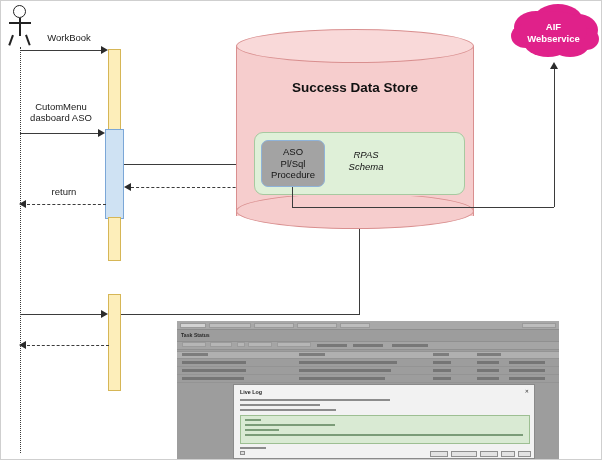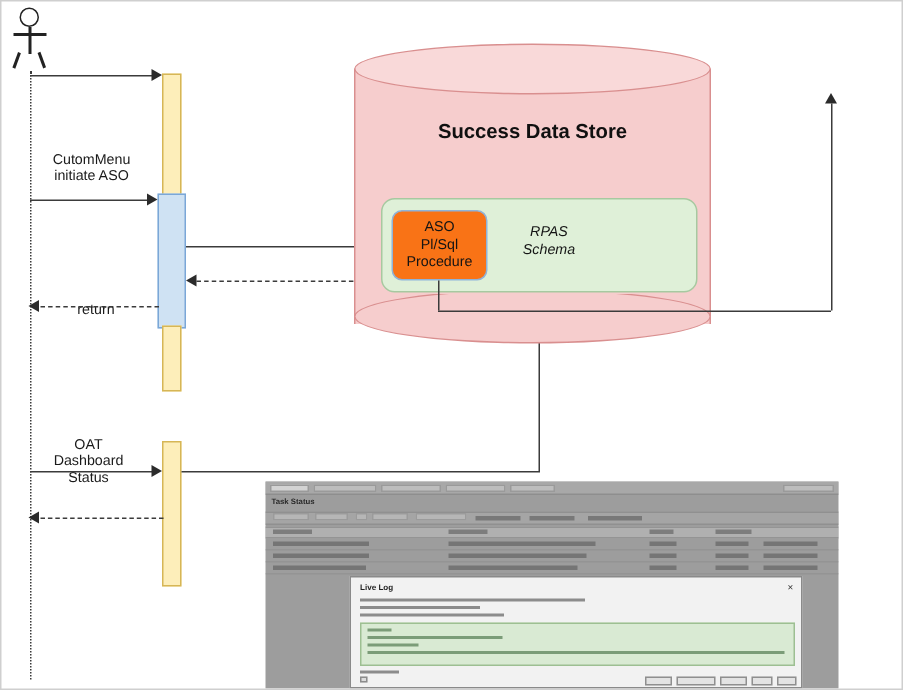--- a/index.html
+++ b/index.html
@@ -81,21 +81,21 @@
   
   .schema{
     position:absolute;
     background:#dff0d8;
     border:1px solid #a7c9a0;
     border-radius:9px;
     box-sizing:border-box;
   }
   .proc{
     position:absolute;
-    background:#f97316;
+    background:#a3a3a3;
     border:1px solid #8fb3d9;
     border-radius:7px;
     box-sizing:border-box;
     display:flex;align-items:center;justify-content:center;
     font-size:9.5px;color:#141414;text-align:center;line-height:1.25;
   }
   .schema-label{
     position:absolute;font-size:9.5px;color:#141414;
     text-align:center;line-height:1.25;
   }
@@ -218,41 +218,39 @@
     <div class="stick" style="left:24px;top:34px;width:1.5px;height:11px;transform:rotate(-20deg);transform-origin:top center;"></div>
   </div>
 
   <div class="lifeline" style="left:18.5px;top:46px;height:406px;"></div>
 
   <div class="bar-yellow" style="left:107px;top:48px;width:13px;height:82px;"></div>
   <div class="bar-blue" style="left:104px;top:128px;width:19px;height:90px;"></div>
   <div class="bar-yellow" style="left:107px;top:216px;width:13px;height:44px;"></div>
   <div class="bar-yellow" style="left:107px;top:293px;width:13px;height:97px;"></div>
 
+  <div class="lbl" style="left:18px;top:31px;width:100px;font-size:9.5px;">WorkBook</div>
   <div class="hline" style="left:19px;top:48.5px;width:83px;"></div>
   <div class="arrow-r" style="left:100px;top:44.5px;"></div>
 
   <div class="lbl" style="left:10px;top:100px;width:100px;font-size:9.5px;">CutomMenu
-initiate ASO</div>
+dasboard ASO</div>
   <div class="hline" style="left:19px;top:131.5px;width:80px;"></div>
   <div class="arrow-r" style="left:97px;top:127.5px;"></div>
 
   <div class="hline" style="left:123px;top:162.5px;width:134px;"></div>
   <div class="arrow-r" style="left:255px;top:158.5px;"></div>
 
   <div class="hdash" style="left:130px;top:185.5px;width:130px;"></div>
   <div class="arrow-l" style="left:123px;top:181.5px;"></div>
 
-  <div class="lbl" style="left:20px;top:185px;width:86px;font-size:9.5px;margin-top:15px;">return</div>
+  <div class="lbl" style="left:20px;top:185px;width:86px;font-size:9.5px;">return</div>
   <div class="hdash" style="left:26px;top:202.5px;width:79px;"></div>
   <div class="arrow-l" style="left:18px;top:198.5px;"></div>
 
-  <div class="lbl" style="left:12px;top:290px;width:92px;font-size:9.5px;">OAT
-Dashboard
-Status</div>
   <div class="hline" style="left:19px;top:312.5px;width:83px;"></div>
   <div class="arrow-r" style="left:100px;top:308.5px;"></div>
 
   <div class="hdash" style="left:26px;top:343.5px;width:82px;"></div>
   <div class="arrow-l" style="left:18px;top:339.5px;"></div>
 
   <div class="hline" style="left:120px;top:312.5px;width:239px;"></div>
   <div class="vline" style="left:358px;top:192px;height:121px;"></div>
   <div class="arrow-u" style="left:354px;top:186px;"></div>
 
@@ -271,20 +269,38 @@
     <div class="proc" style="left:260px;top:139px;width:64px;height:47px;white-space:pre;">ASO
 Pl/Sql
 Procedure</div>
   </div>
 
   <div class="vline" style="left:291px;top:186px;height:20px;"></div>
   <div class="hline" style="left:291px;top:205.5px;width:262px;"></div>
   <div class="vline" style="left:553px;top:68px;height:138px;"></div>
   <div class="arrow-u" style="left:549px;top:61px;"></div>
 
+  <div class="cloud" style="left:505px;top:2px;width:95px;height:60px;">
+    <svg width="95" height="60" viewBox="0 0 95 60">
+      <g fill="#e0218a">
+        <ellipse cx="30" cy="24" rx="22" ry="16"></ellipse>
+        <ellipse cx="52" cy="16" rx="24" ry="15"></ellipse>
+        <ellipse cx="72" cy="27" rx="20" ry="16"></ellipse>
+        <ellipse cx="42" cy="38" rx="25" ry="16"></ellipse>
+        <ellipse cx="64" cy="40" rx="20" ry="14"></ellipse>
+        <ellipse cx="20" cy="33" rx="15" ry="12"></ellipse>
+        <ellipse cx="80" cy="36" rx="13" ry="11"></ellipse>
+        <ellipse cx="47" cy="28" rx="34" ry="20"></ellipse>
+      </g>
+    </svg>
+    <div class="cloud-txt" style="padding-bottom:4px;">
+      <span>AIF</span>
+      <span>Webservice</span>
+    </div>
+  </div>
 
   <div class="shot" style="left:176px;top:320px;width:382px;height:138px;">
 
     <div class="shot-tabbar"></div>
     <div class="shot-tab sel" style="left:3px;width:26px;"></div>
     <div class="shot-tab" style="left:32px;width:42px;"></div>
     <div class="shot-tab" style="left:77px;width:40px;"></div>
     <div class="shot-tab" style="left:120px;width:40px;"></div>
     <div class="shot-tab" style="left:163px;width:30px;"></div>
     <div class="shot-tab" style="left:345px;width:34px;"></div>

